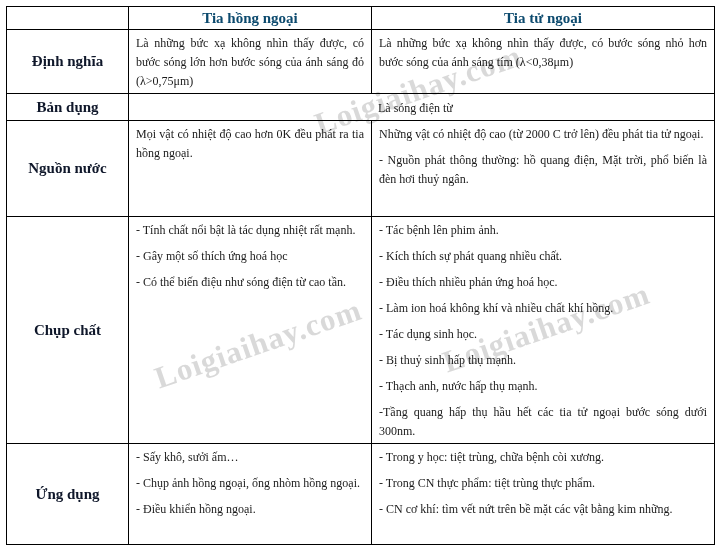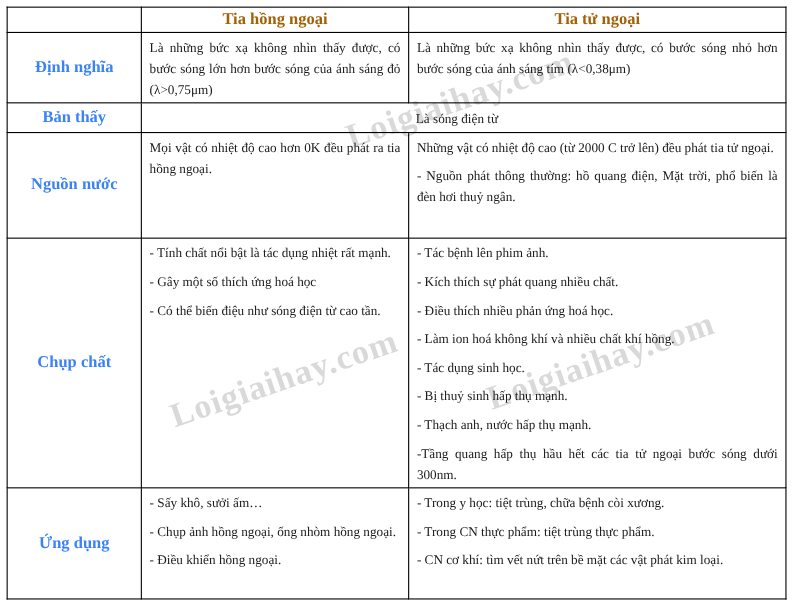--- a/index.html
+++ b/index.html
@@ -47,29 +47,29 @@
     padding: 2px 7px 0 7px;
     font-size: 12px;
     line-height: 19px;
   }
   td.hdr {
     height: 20px;
     text-align: center;
     vertical-align: middle;
     font-weight: bold;
     font-size: 15px;
-    color: #a16207;
+    color: #0c4a6e;
     padding: 1px 4px;
   }
   td.rowlabel {
     vertical-align: middle;
     text-align: center;
     font-weight: bold;
     font-size: 15px;
-    color: #3b82f6;
+    color: #0f172a;
     padding: 2px 4px;
   }
   p.para {
     margin: 2px 0 7px 0;
     text-align: justify;
   }
   p.para:last-child { margin-bottom: 2px; }
   td.merged {
     padding-left: 249px;
     vertical-align: middle;
@@ -109,21 +109,21 @@
       <td class="rowlabel">Định nghĩa</td>
       <td>
         <p class="para">Là những bức xạ không nhìn thấy được, có bước sóng lớn hơn bước sóng của ánh sáng đỏ (λ&gt;0,75μm)</p>
       </td>
       <td>
         <p class="para">Là những bức xạ không nhìn thấy được, có bước sóng nhỏ hơn bước sóng của ánh sáng tím (λ&lt;0,38μm)</p>
       </td>
     </tr>
 
     <tr class="r-ban">
-      <td class="rowlabel">Bản thấy</td>
+      <td class="rowlabel">Bản dụng</td>
       <td class="merged" colspan="2">
         <p class="para">Là sóng điện từ</p>
       </td>
     </tr>
 
     <tr class="r-nguon">
       <td class="rowlabel">Nguồn nước</td>
       <td>
         <p class="para">Mọi vật có nhiệt độ cao hơn 0K đều phát ra tia hồng ngoại.</p>
       </td>
@@ -155,19 +155,19 @@
     <tr class="r-ung">
       <td class="rowlabel">Ứng dụng</td>
       <td>
         <p class="para">- Sấy khô, sưởi ấm…</p>
         <p class="para">- Chụp ảnh hồng ngoại, ống nhòm hồng ngoại.</p>
         <p class="para">- Điều khiển hồng ngoại.</p>
       </td>
       <td>
         <p class="para">- Trong y học: tiệt trùng, chữa bệnh còi xương.</p>
         <p class="para">- Trong CN thực phẩm: tiệt trùng thực phẩm.</p>
-        <p class="para">- CN cơ khí: tìm vết nứt trên bề mặt các vật phát kim loại.</p>
+        <p class="para">- CN cơ khí: tìm vết nứt trên bề mặt các vật bằng kim những.</p>
       </td>
     </tr>
   </tbody>
     </table>
 
 </div>
 
 </body></html>

